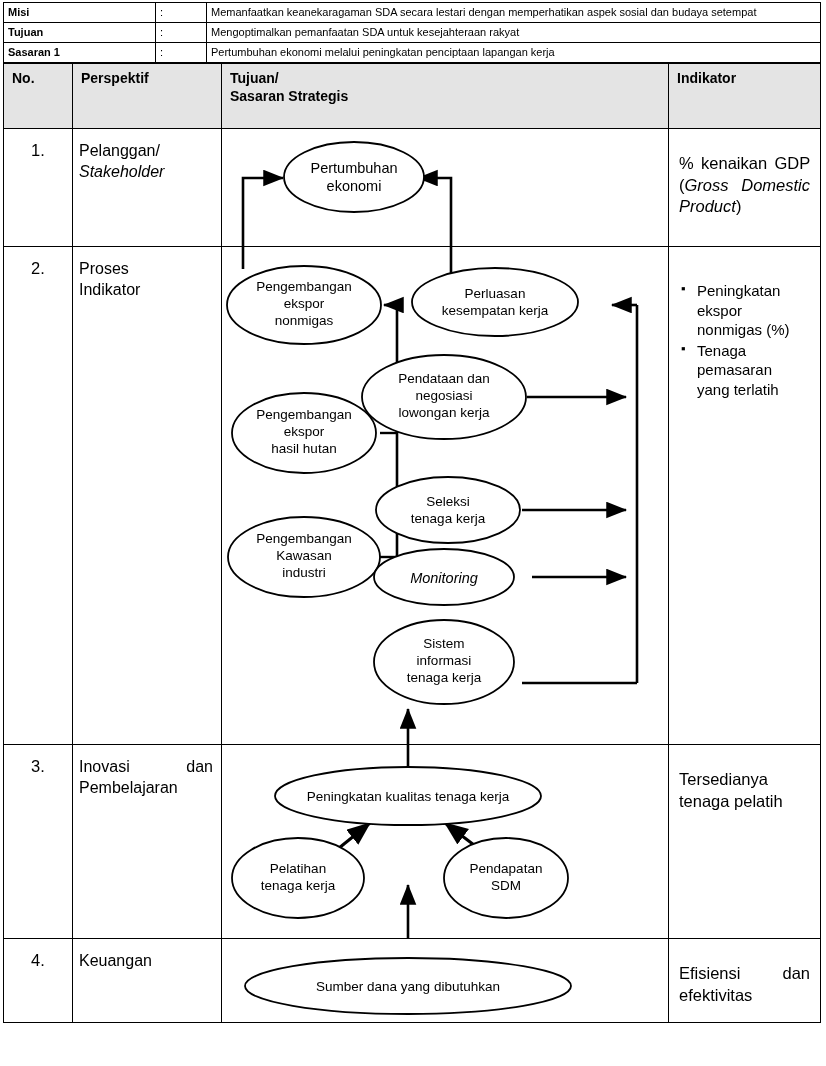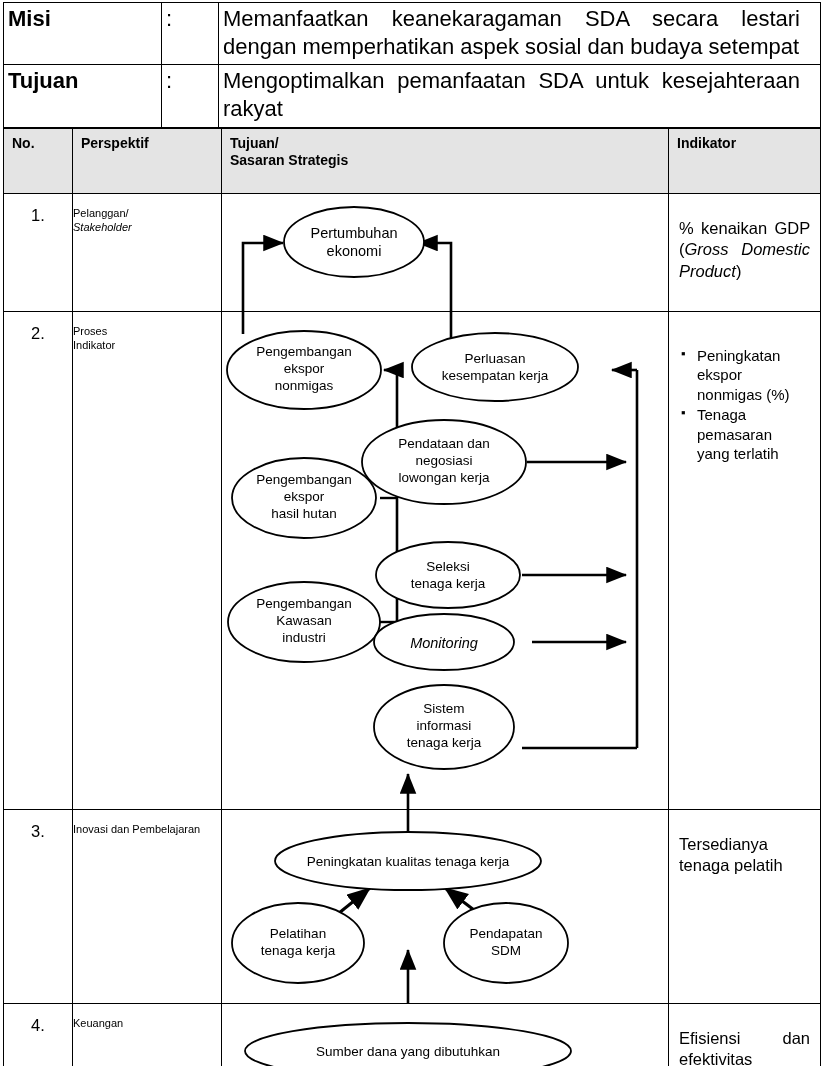--- a/index.html
+++ b/index.html
@@ -18,22 +18,22 @@
 
   
   table.info{
     border-collapse:collapse;
     width:818px;
     margin:2px 0 0 3px;
     table-layout:fixed;
   }
   table.info td{
     border:1px solid #000;
-    padding:2px 20px 3px 4px;
-    font-size:22px;
+    padding:2px 14px 3px 4px;
+    font-size:11px;
     line-height:1.28;
     vertical-align:top;
   }
   td.lbl{width:133px;font-weight:bold;padding-left:8px;}
   td.col{width:32px;text-align:left;padding-left:5px;}
   td.val{text-align:justify;text-align-last:left;padding-left:8px;padding-right:10px;}
   td.val.j{text-align:justify;}
 
   
   table.matrix{
@@ -54,21 +54,21 @@
     padding:6px 8px 12px 8px;
     line-height:1.26;
     height:46px;
   }
   th.c-no{width:52px;text-align:center;padding-left:0;padding-right:0;}
   th.c-persp{width:132px;}
   th.c-tuj{width:430px;}
   th.c-ind{width:auto;}
 
   td.c-no{width:52px;text-align:center;font-size:16.5px;padding:12px 0 0 0;}
-  td.c-persp{width:132px;font-size:11px;padding:12px 8px 0 0;line-height:1.3;}
+  td.c-persp{width:132px;font-size:16px;padding:12px 8px 0 6px;line-height:1.3;}
   td.c-tuj{width:430px;padding:0;position:relative;}
   td.c-ind{font-size:16.5px;padding:24px 10px 0 10px;line-height:1.3;text-align:justify;}
 
   .persp-just{text-align:justify;text-align-last:left;}
   .ital{font-style:italic;}
 
   
   .canvas{position:relative;width:100%;height:100%;}
   .canvas svg{display:block;position:absolute;left:0;top:0;overflow:visible;}
 
@@ -104,20 +104,25 @@
       <tr>
         <td class="lbl">Misi</td>
         <td class="col">:</td>
         <td class="val j">Memanfaatkan keanekaragaman SDA secara lestari dengan memperhatikan aspek sosial dan budaya setempat</td>
       </tr>
       <tr>
         <td class="lbl">Tujuan</td>
         <td class="col">:</td>
         <td class="val">Mengoptimalkan pemanfaatan SDA untuk kesejahteraan rakyat</td>
       </tr>
+      <tr>
+        <td class="lbl">Sasaran 1</td>
+        <td class="col">:</td>
+        <td class="val j">Pertumbuhan ekonomi melalui peningkatan penciptaan lapangan kerja</td>
+      </tr>
     </tbody>
   </table>
 
   <table class="matrix">
     <thead>
       <tr>
         <th class="c-no">No.</th>
         <th class="c-persp">Perspektif</th>
         <th class="c-tuj">
           <span>Tujuan/</span><br>

